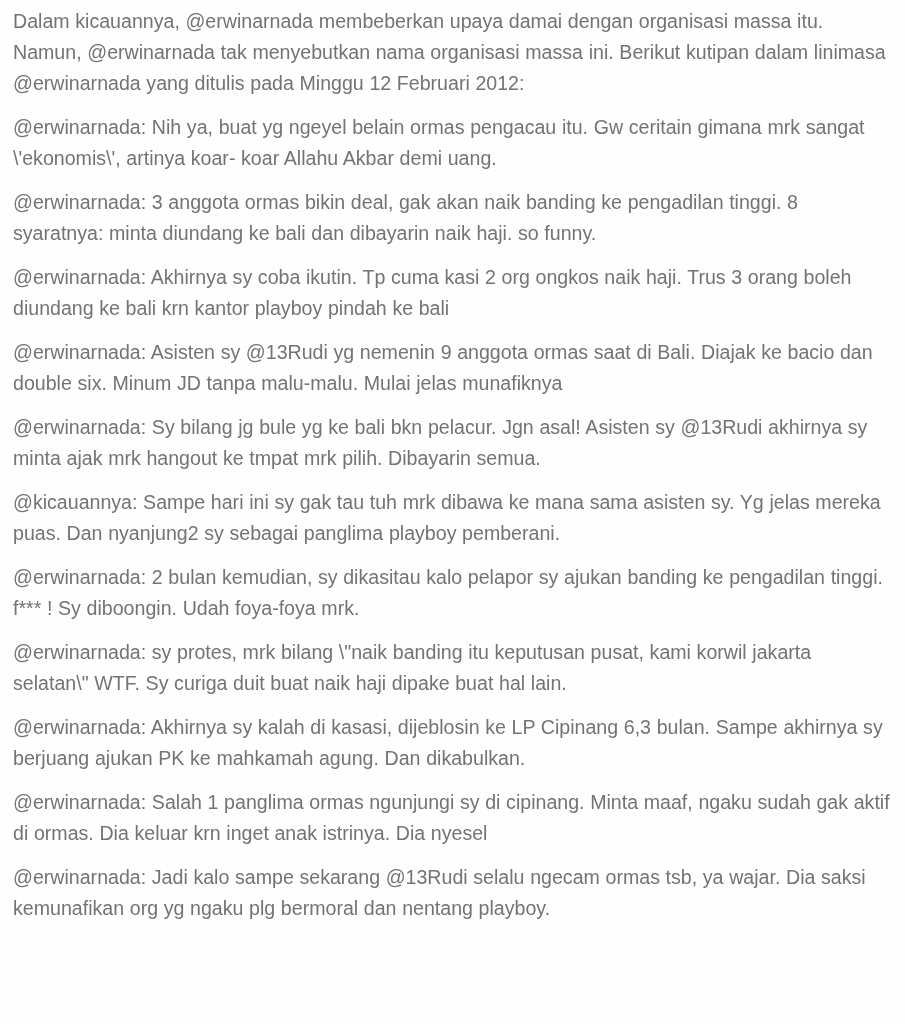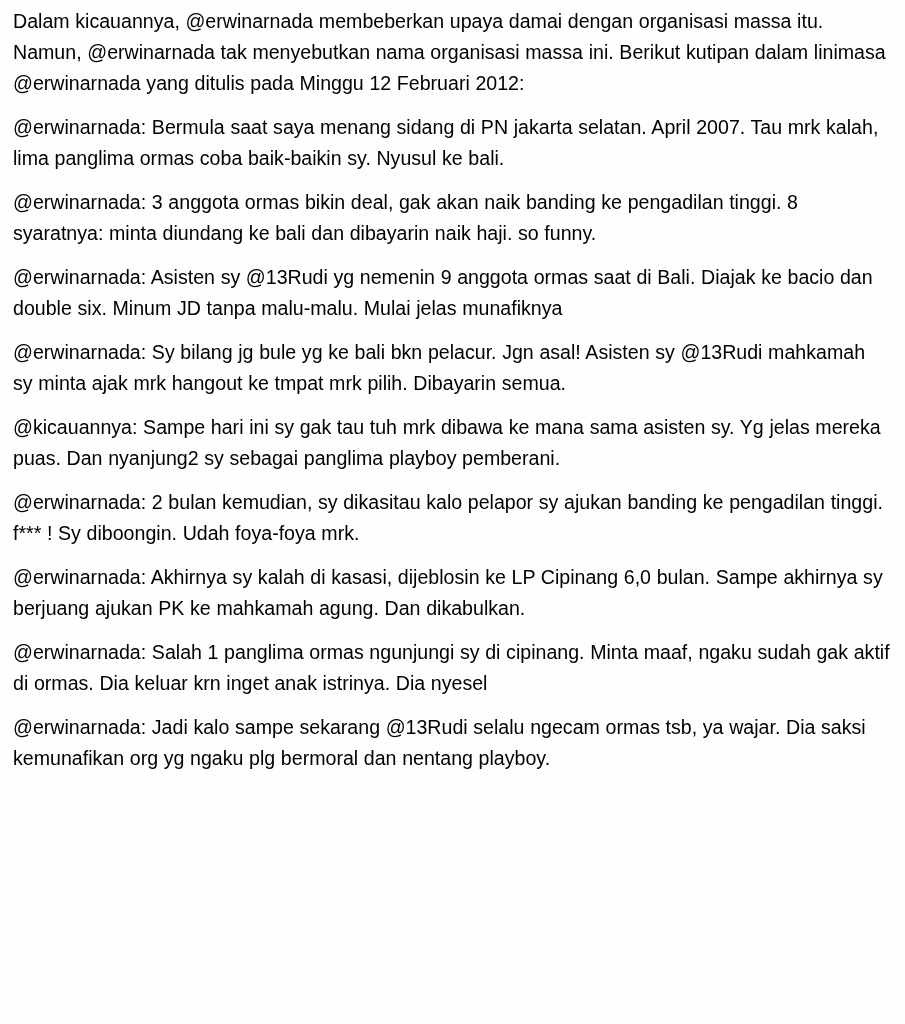--- a/index.html
+++ b/index.html
@@ -18,37 +18,39 @@
     box-sizing: border-box;
     width: 905px;
     padding: 6px 15px 0 13px;
     background: #fefefe;
   }
   .para {
     margin: 0 0 13px 0;
     padding: 0;
     font-size: 19.6px;
     line-height: 31px;
-    color: #000000;
+    color: #737373;
     letter-spacing: 0.0px;
     word-spacing: 0.2px;
     text-align: left;
     -webkit-font-smoothing: antialiased;
   }
   .para:last-child {
     margin-bottom: 0;
   }
 </style>
 </head>
 <body>
 
 <div id="article-body">
   <p class="para">Dalam kicauannya, @erwinarnada membeberkan upaya damai dengan organisasi massa itu. Namun, @erwinarnada tak menyebutkan nama organisasi massa ini. Berikut kutipan dalam linimasa @erwinarnada yang ditulis pada Minggu 12 Februari 2012:</p>
-  <p class="para">@erwinarnada: Bermula saat saya menang sidang di PN jakarta selatan. April 2007. Tau mrk kalah, lima panglima ormas coba baik-baikin sy. Nyusul ke bali.</p>
+  <p class="para">@erwinarnada: Nih ya, buat yg ngeyel belain ormas pengacau itu. Gw ceritain gimana mrk sangat \'ekonomis\', artinya koar- koar Allahu Akbar demi uang.</p>
   <p class="para">@erwinarnada: 3 anggota ormas bikin deal, gak akan naik banding ke pengadilan tinggi. 8 syaratnya: minta diundang ke bali dan dibayarin naik haji. so funny.</p>
+  <p class="para">@erwinarnada: Akhirnya sy coba ikutin. Tp cuma kasi 2 org ongkos naik haji. Trus 3 orang boleh diundang ke bali krn kantor playboy pindah ke bali</p>
   <p class="para">@erwinarnada: Asisten sy @13Rudi yg nemenin 9 anggota ormas saat di Bali. Diajak ke bacio dan double six. Minum JD tanpa malu-malu. Mulai jelas munafiknya</p>
-  <p class="para">@erwinarnada: Sy bilang jg bule yg ke bali bkn pelacur. Jgn asal! Asisten sy @13Rudi mahkamah sy minta ajak mrk hangout ke tmpat mrk pilih. Dibayarin semua.</p>
+  <p class="para">@erwinarnada: Sy bilang jg bule yg ke bali bkn pelacur. Jgn asal! Asisten sy @13Rudi akhirnya sy minta ajak mrk hangout ke tmpat mrk pilih. Dibayarin semua.</p>
   <p class="para">@kicauannya: Sampe hari ini sy gak tau tuh mrk dibawa ke mana sama asisten sy. Yg jelas mereka puas. Dan nyanjung2 sy sebagai panglima playboy pemberani.</p>
   <p class="para">@erwinarnada: 2 bulan kemudian, sy dikasitau kalo pelapor sy ajukan banding ke pengadilan tinggi. f*** ! Sy diboongin. Udah foya-foya mrk.</p>
-  <p class="para">@erwinarnada: Akhirnya sy kalah di kasasi, dijeblosin ke LP Cipinang 6,0 bulan. Sampe akhirnya sy berjuang ajukan PK ke mahkamah agung. Dan dikabulkan.</p>
+  <p class="para">@erwinarnada: sy protes, mrk bilang \"naik banding itu keputusan pusat, kami korwil jakarta selatan\" WTF. Sy curiga duit buat naik haji dipake buat hal lain.</p>
+  <p class="para">@erwinarnada: Akhirnya sy kalah di kasasi, dijeblosin ke LP Cipinang 6,3 bulan. Sampe akhirnya sy berjuang ajukan PK ke mahkamah agung. Dan dikabulkan.</p>
   <p class="para">@erwinarnada: Salah 1 panglima ormas ngunjungi sy di cipinang. Minta maaf, ngaku sudah gak aktif di ormas. Dia keluar krn inget anak istrinya. Dia nyesel</p>
   <p class="para">@erwinarnada: Jadi kalo sampe sekarang @13Rudi selalu ngecam ormas tsb, ya wajar. Dia saksi kemunafikan org yg ngaku plg bermoral dan nentang playboy.</p>
 </div>
 
 </body></html>

